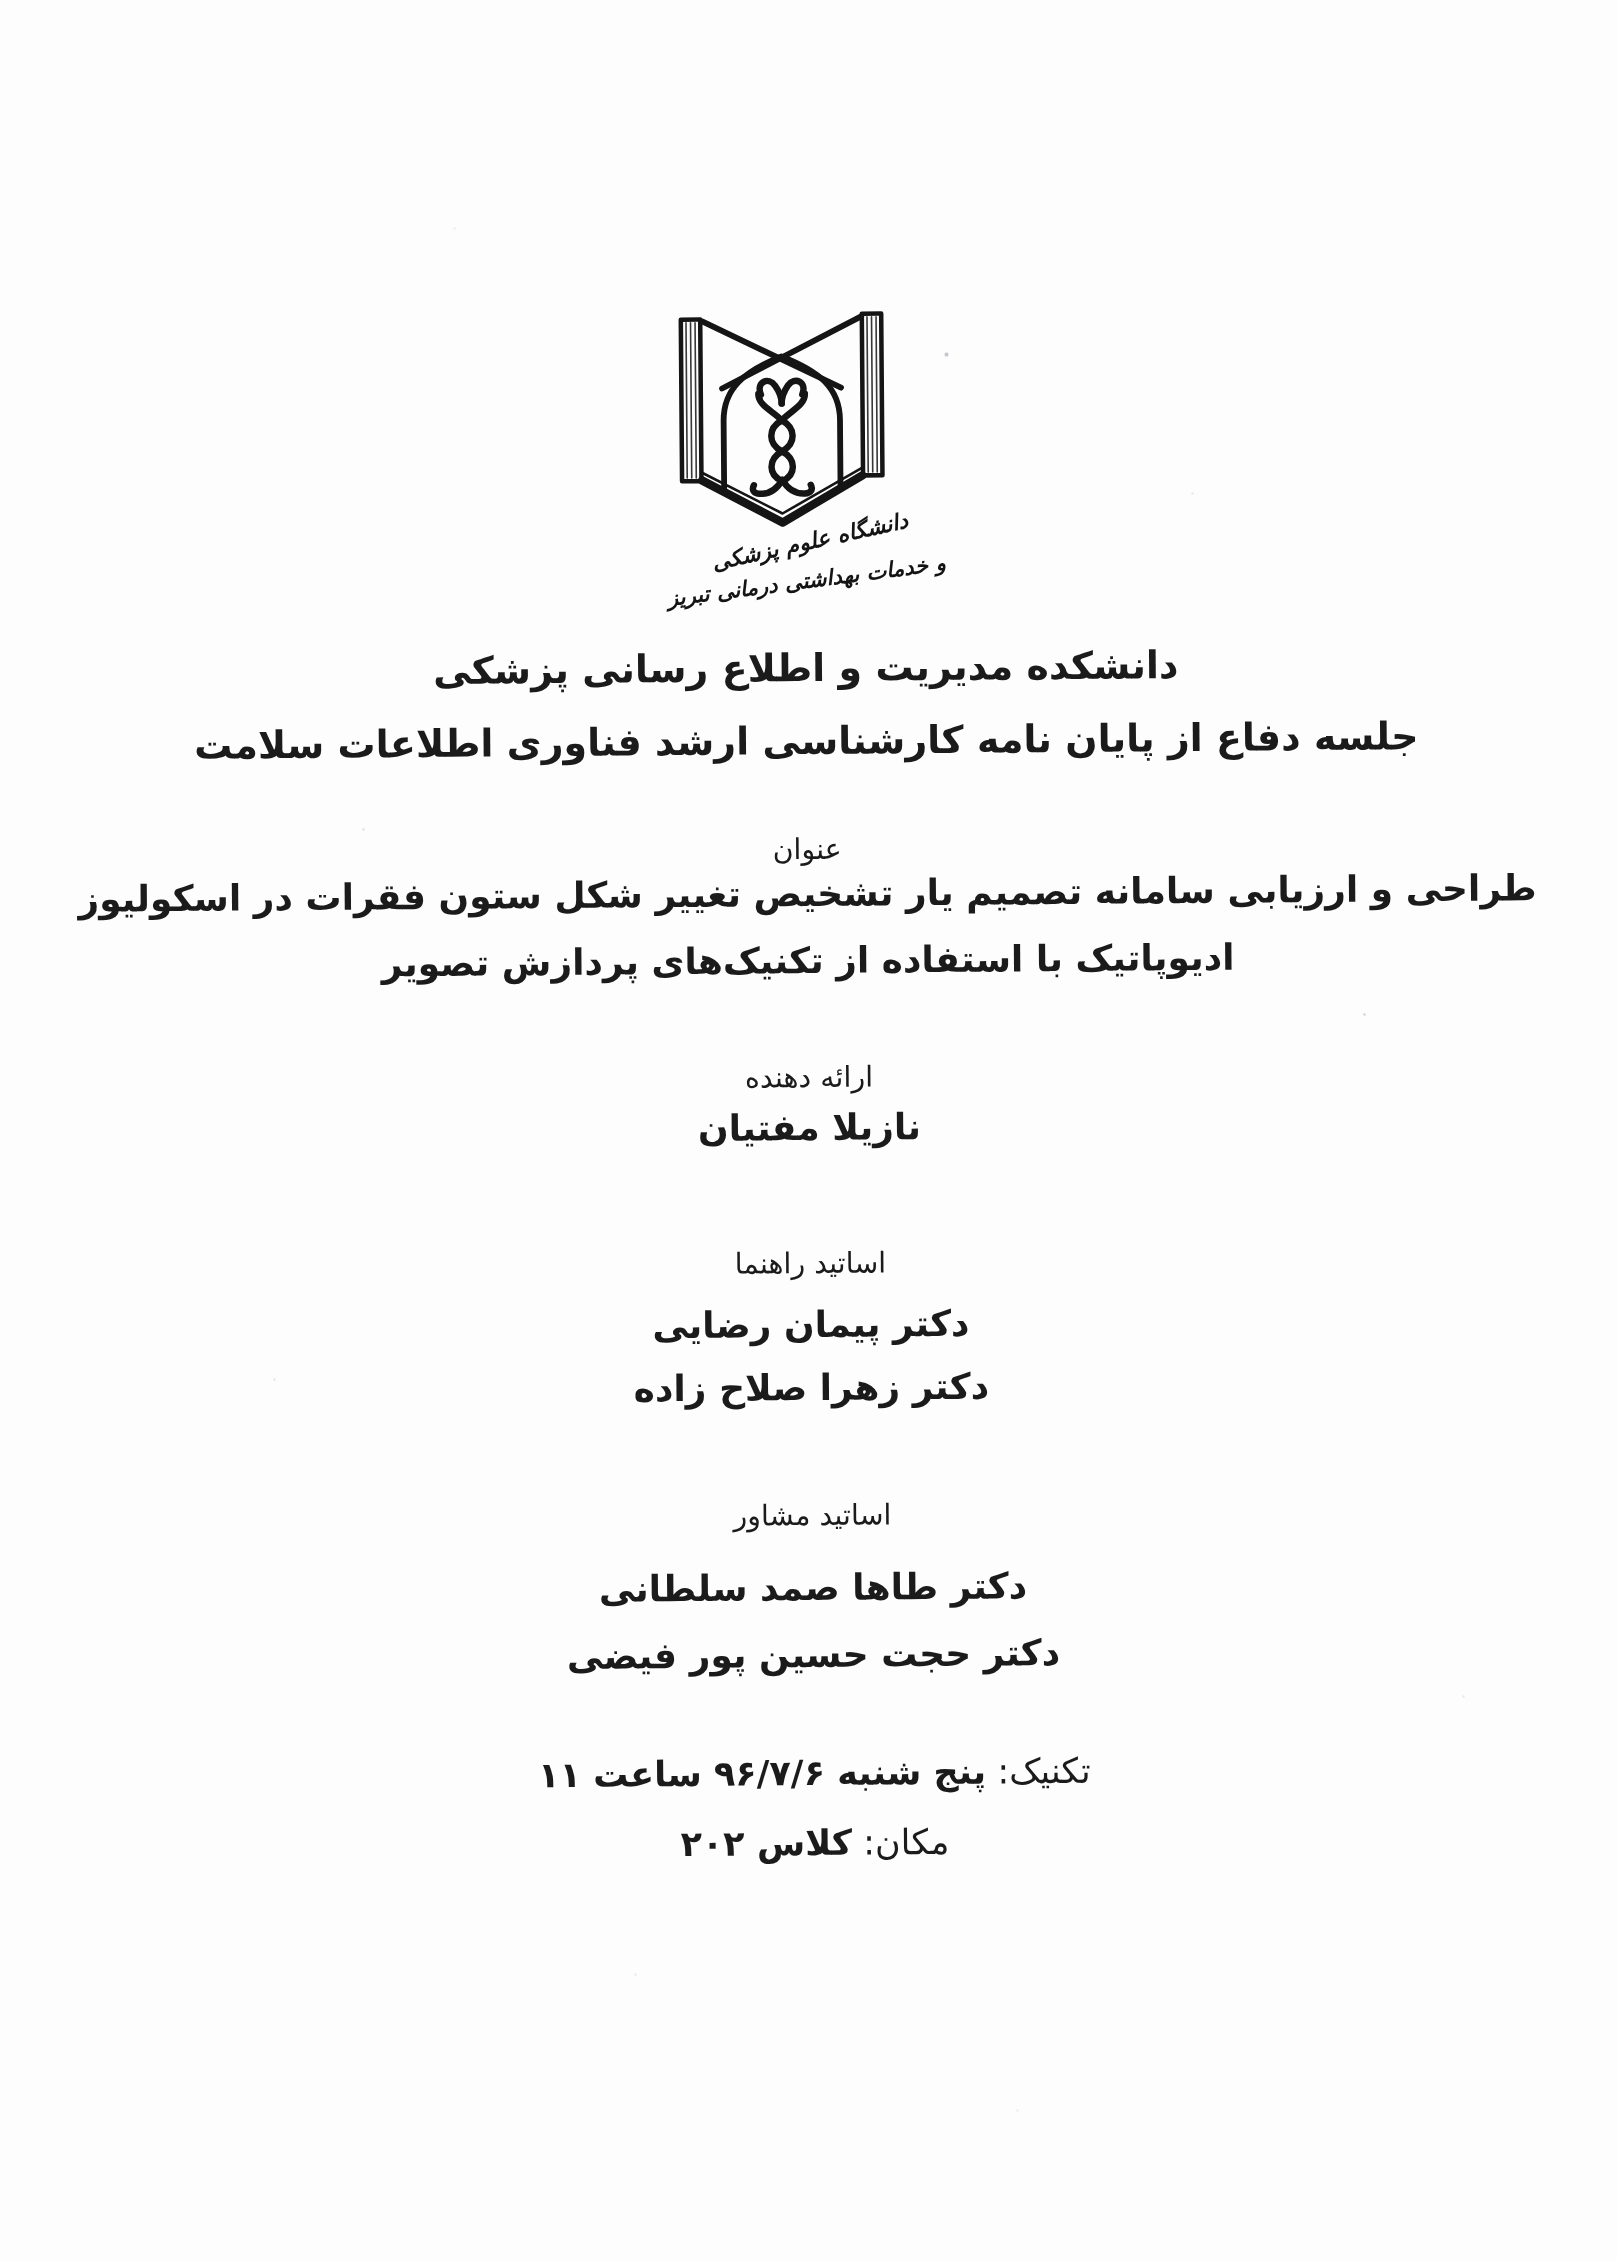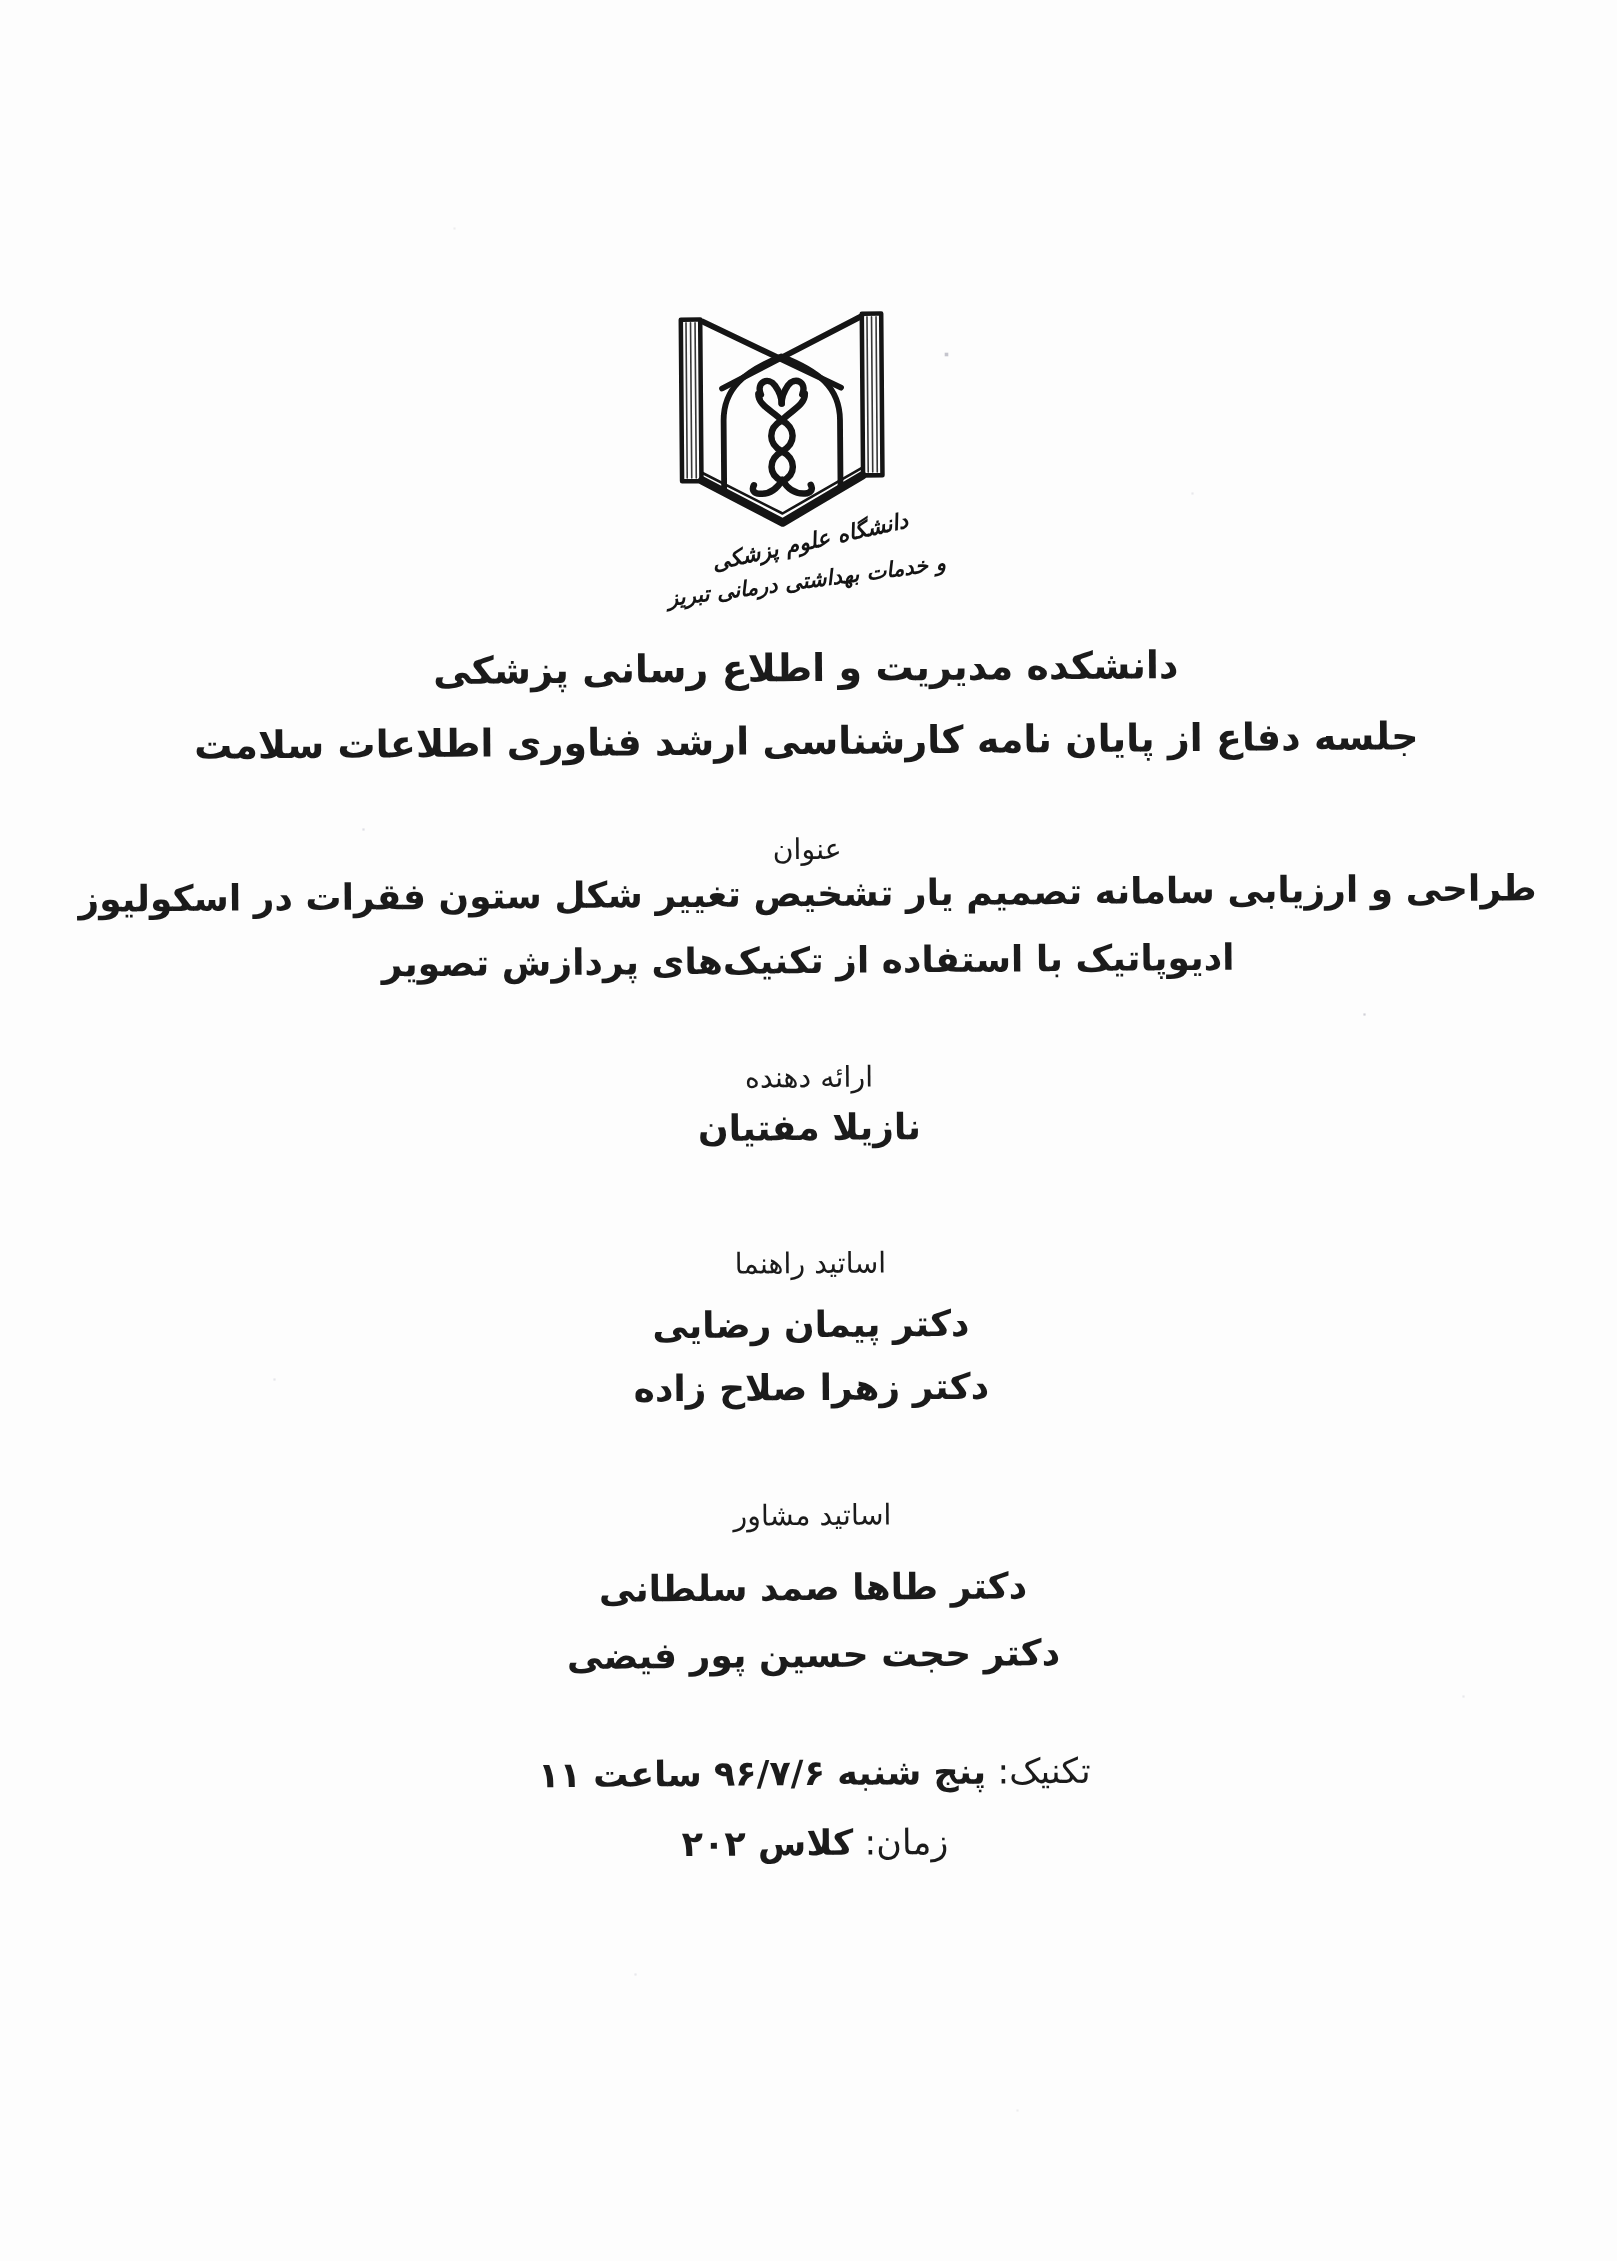--- a/index.html
+++ b/index.html
@@ -148,21 +148,21 @@
 
     <div class="line label adv-label">اساتید مشاور</div>
     <div class="line name adv-name1">دکتر طاها صمد سلطانی</div>
     <div class="line name adv-name2">دکتر حجت حسین پور فیضی</div>
 
     <div class="line time-line">
       <span class="sched-label">تکنیک:</span>
       <span class="sched-value">پنج شنبه ۹۶/۷/۶ ساعت ۱۱</span>
     </div>
     <div class="line place-line">
-      <span class="sched-label">زمان:</span>
+      <span class="sched-label">مکان:</span>
       <span class="sched-value">کلاس ۲۰۲</span>
     </div>
 
   </div>
 
   <div class="speckles"></div>
 </div>
 
 
 </body></html>

